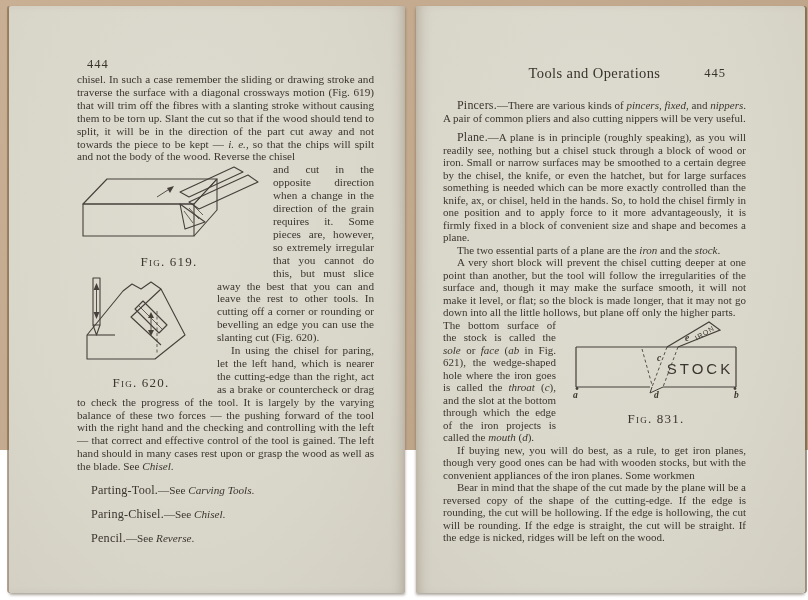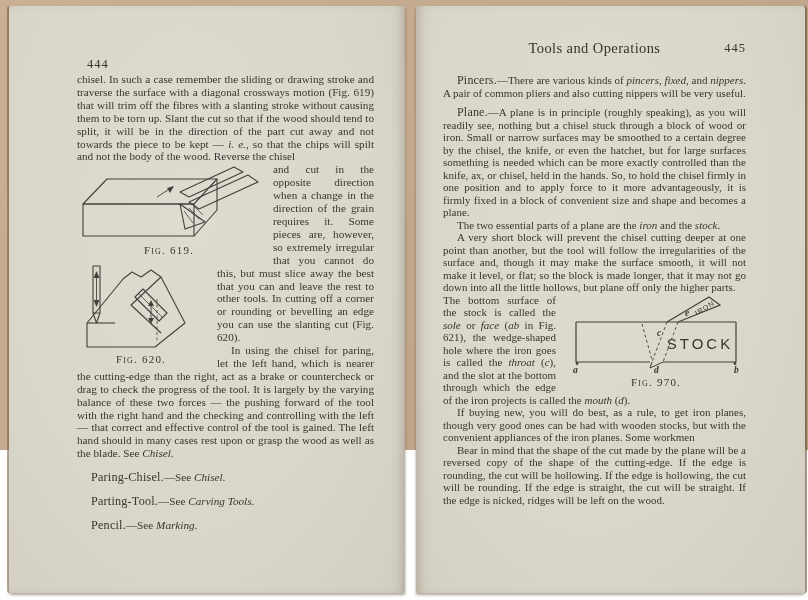--- a/index.html
+++ b/index.html
@@ -10,41 +10,41 @@
   .page{position:absolute;top:6px;height:587px;
         background:radial-gradient(ellipse at 45% 35%, #dedbd0 0%, #d9d6ca 60%, #d2cfc2 100%);
         color:#3b352f;}
   .page-left{left:9px;width:396px;border-radius:2px 1px 1px 3px;
         box-shadow:-2px 0 0 rgba(125,98,70,.55), 0 2px 3px rgba(45,28,12,.4),
                    inset -9px 0 14px -9px rgba(88,66,44,.4);}
   .page-right{left:416px;width:389px;border-radius:1px 3px 3px 1px;
         box-shadow:2px 0 0 rgba(110,88,62,.6), 0 2px 3px rgba(45,28,12,.4),
                    inset 10px 0 14px -9px rgba(88,66,44,.35);}
   .inner-l{padding:50px 31px 0 68px;}
-  .inner-r{padding:34px 59px 0 27px;}
+  .inner-r{padding:59px 59px 0 27px;}
 
   .hdr{position:relative;text-align:center;font-size:14.5px;letter-spacing:.4px;
        color:#39332d;margin-bottom:17px;white-space:nowrap;}
   .pn{position:absolute;top:1px;font-size:12.5px;letter-spacing:1px;}
-  .pn-l{left:10px;} .pn-r{right:0;}
+  .pn-l{left:10px;} .pn-r{right:20px;}
 
   .bt{margin:0;text-align:justify;line-height:12.9px;font-size:11.2px;}
   .page-right .bt{line-height:12.5px;font-size:11px;}
   .ind{text-indent:14px;}
   .pgap{margin-top:7px;}
   .entry{margin-top:11px;text-indent:14px;}
   .it{font-style:italic;}
   .bd{font-weight:normal;font-size:1.09em;letter-spacing:.2px;}
 
   .figL{float:left;margin:3px 12px 3px 0;}
   .f619{width:184px;clear:left;}
   .f620{width:128px;clear:left;}
   .figR{float:right;width:180px;margin:2px 0 4px 10px;}
-  .figcap{display:block;text-align:center;font-size:11px;font-variant:small-caps;
-          letter-spacing:1.2px;margin-top:2px;color:#3b352f;}
+  .figcap{display:block;text-align:center;font-size:13px;font-variant:small-caps;
+          letter-spacing:1.2px;margin-top:14px;color:#3b352f;}
   svg{display:block;}
   svg text{font-family:"Liberation Serif","DejaVu Serif",serif;fill:#3b352f;}
   svg text.lt{font-style:italic;font-weight:bold;font-size:9.5px;}
   svg text.sans{font-family:"Liberation Sans","DejaVu Sans",sans-serif;}
 </style>
 </head>
 <body>
 
 <div class="scene">
 
@@ -88,23 +88,23 @@
           <polygon points="74,61 71,55 77,55" fill="#45403a"></polygon>
           <polygon points="74,37 71,43 77,43" fill="#45403a"></polygon>
           <polygon points="19.5,44 16.5,37 22.5,37" fill="#45403a"></polygon>
           <polygon points="19.5,8 16.5,15 22.5,15" fill="#45403a"></polygon>
         </svg>
             <span class="figcap">Fig. 620.</span>
           </span><span><span>and cut in the opposite direction when a change in the direction of the grain requires it. Some pieces are, however, so extremely irregular that you cannot do this, but must slice away the best that you can and leave the rest to other tools. In cutting off a corner or rounding or bevelling an edge you can use the slanting cut (Fig. 620).</span></span></p>
 
       <p class="bt ind"><span><span>In using the chisel for paring, let the left hand, which is nearer the cutting-edge than the right, act as a brake or countercheck or drag to check the progress of the tool. It is largely by the varying balance of these two forces — the pushing forward of the tool with the right hand and the checking and controlling with the left — that correct and effective control of the tool is gained. The left hand should in many cases rest upon or grasp the wood as well as the blade. See </span><span class="it">Chisel</span><span>.</span></span></p>
 
+      <p class="bt entry"><span><span class="bd">Parting-Tool.</span><span>—See </span><span class="it">Carving Tools</span><span>.</span></span></p>
       <p class="bt entry"><span><span class="bd">Paring-Chisel.</span><span>—See </span><span class="it">Chisel</span><span>.</span></span></p>
-      <p class="bt entry"><span><span class="bd">Parting-Tool.</span><span>—See </span><span class="it">Carving Tools</span><span>.</span></span></p>
-      <p class="bt entry"><span><span class="bd">Pencil.</span><span>—See </span><span class="it">Marking</span><span>.</span></span></p>
+      <p class="bt entry"><span><span class="bd">Pencil.</span><span>—See </span><span class="it">Reverse</span><span>.</span></span></p>
     </div>
   </div>
 
   <div class="page page-right">
     <div class="inner-r">
       <div class="hdr">
         <span>Tools and Operations</span>
         <span class="pn pn-r">445</span>
       </div>
 
@@ -128,21 +128,21 @@
           <circle cx="11" cy="67.5" r="1.4" fill="#45403a"></circle>
           <circle cx="169" cy="67.5" r="1.4" fill="#45403a"></circle>
           <text class="sans" x="134" y="53" text-anchor="middle" font-size="15" letter-spacing="3">STOCK</text>
           <text class="sans" font-size="7" letter-spacing="1" text-anchor="middle" transform="translate(140,14) rotate(-31)">IRON</text>
           <text class="lt" x="119" y="20">e</text>
           <text class="lt" x="91" y="40">c</text>
           <text class="lt" x="7" y="77">a</text>
           <text class="lt" x="88" y="77">d</text>
           <text class="lt" x="168" y="77">b</text>
         </svg>
-            <span class="figcap">Fig. 970.</span>
+            <span class="figcap">Fig. 831.</span>
           </span><span><span>The bottom surface of the stock is called the </span><span class="it">sole</span><span> or </span><span class="it">face</span><span> (</span><span class="it">ab</span><span> in Fig. 621), the wedge-shaped hole where the iron goes is called the </span><span class="it">throat</span><span> (</span><span class="it">c</span><span>), and the slot at the bottom through which the edge of the iron projects is called the </span><span class="it">mouth</span><span> (</span><span class="it">d</span><span>).</span></span></p>
 
       <p class="bt ind"><span><span>If buying new, you will do best, as a rule, to get iron planes, though very good ones can be had with wooden stocks, but with the convenient appliances of the iron planes. Some workmen</span></span></p>
 
       <p class="bt ind"><span><span>Bear in mind that the shape of the cut made by the plane will be a reversed copy of the shape of the cutting-edge. If the edge is rounding, the cut will be hollowing. If the edge is hollowing, the cut will be rounding. If the edge is straight, the cut will be straight. If the edge is nicked, ridges will be left on the wood.</span></span></p>
     </div>
   </div>
 
 </div>
 

